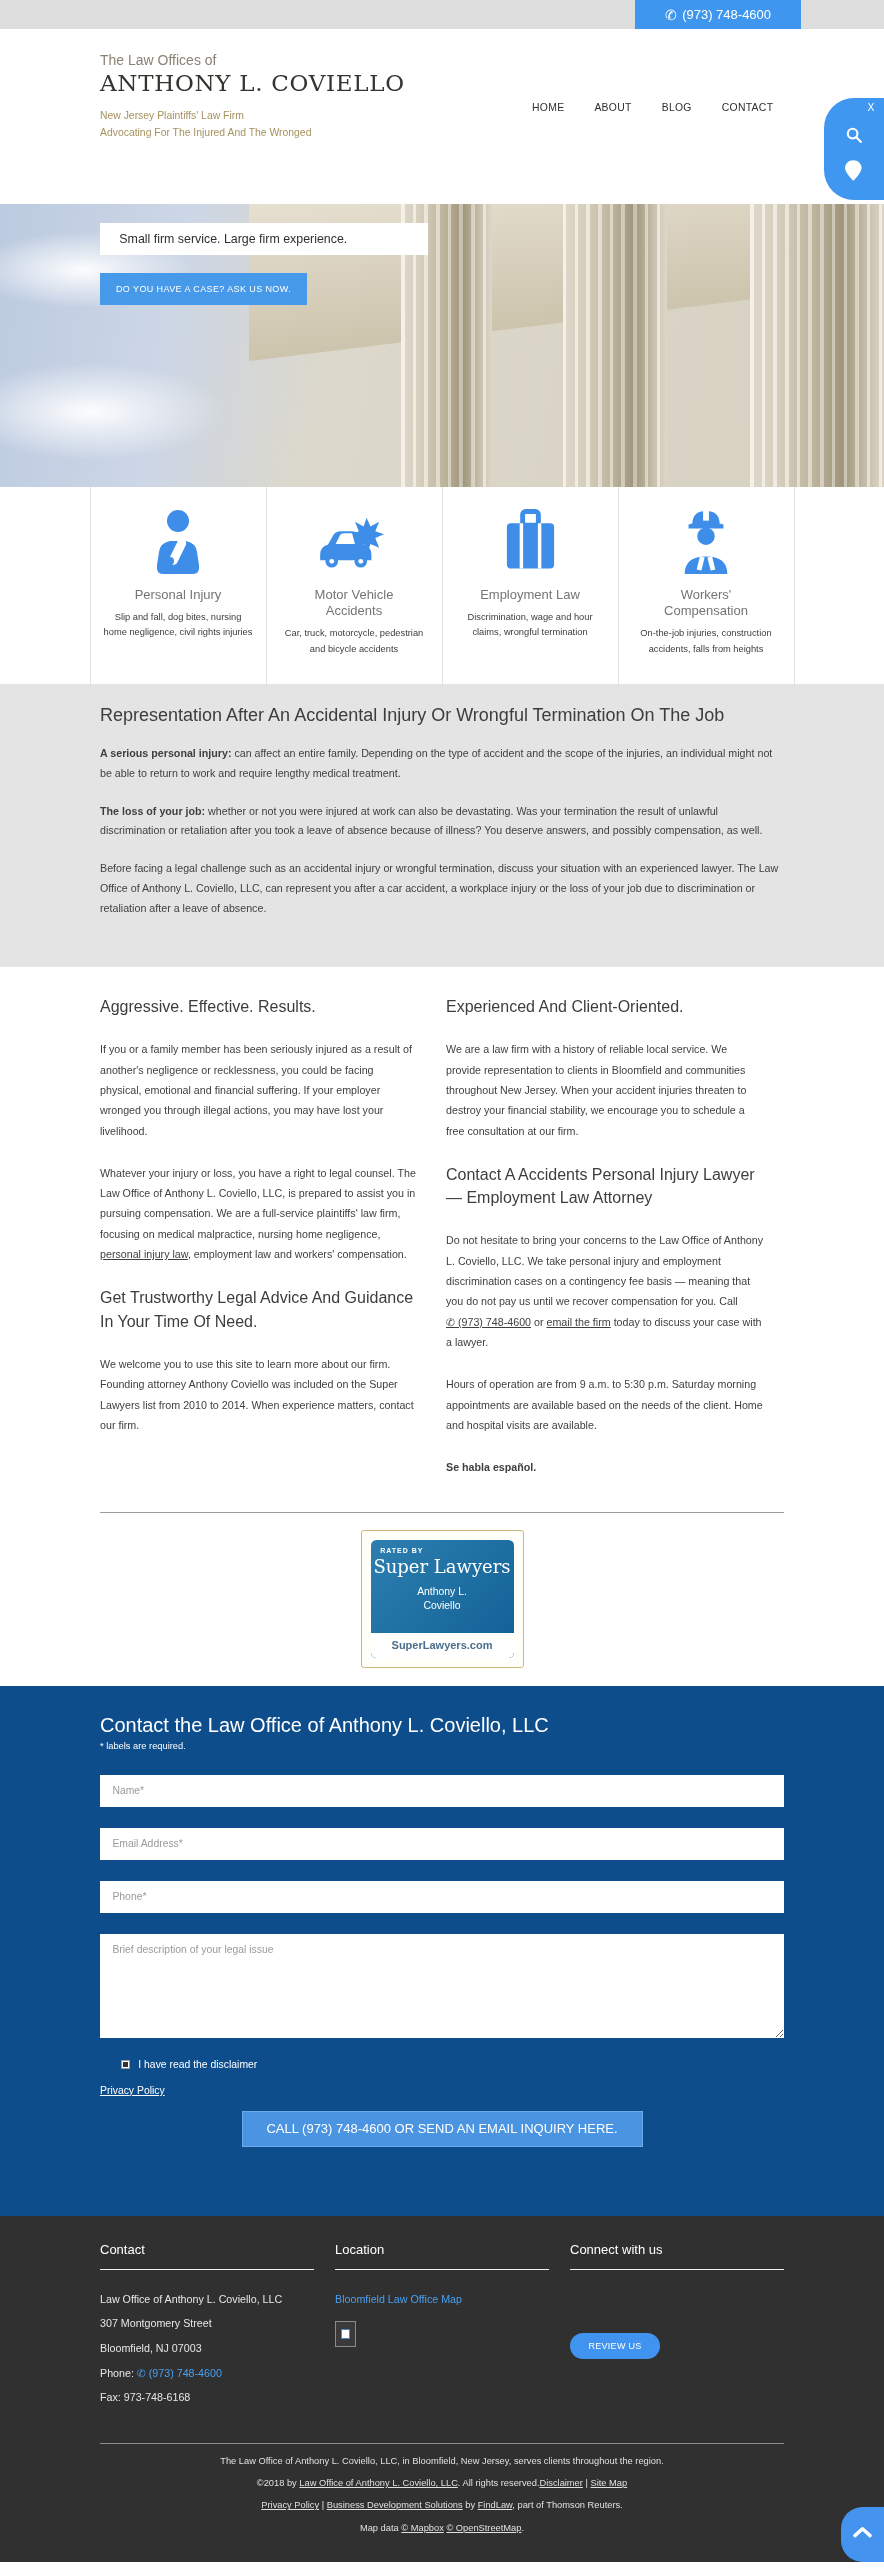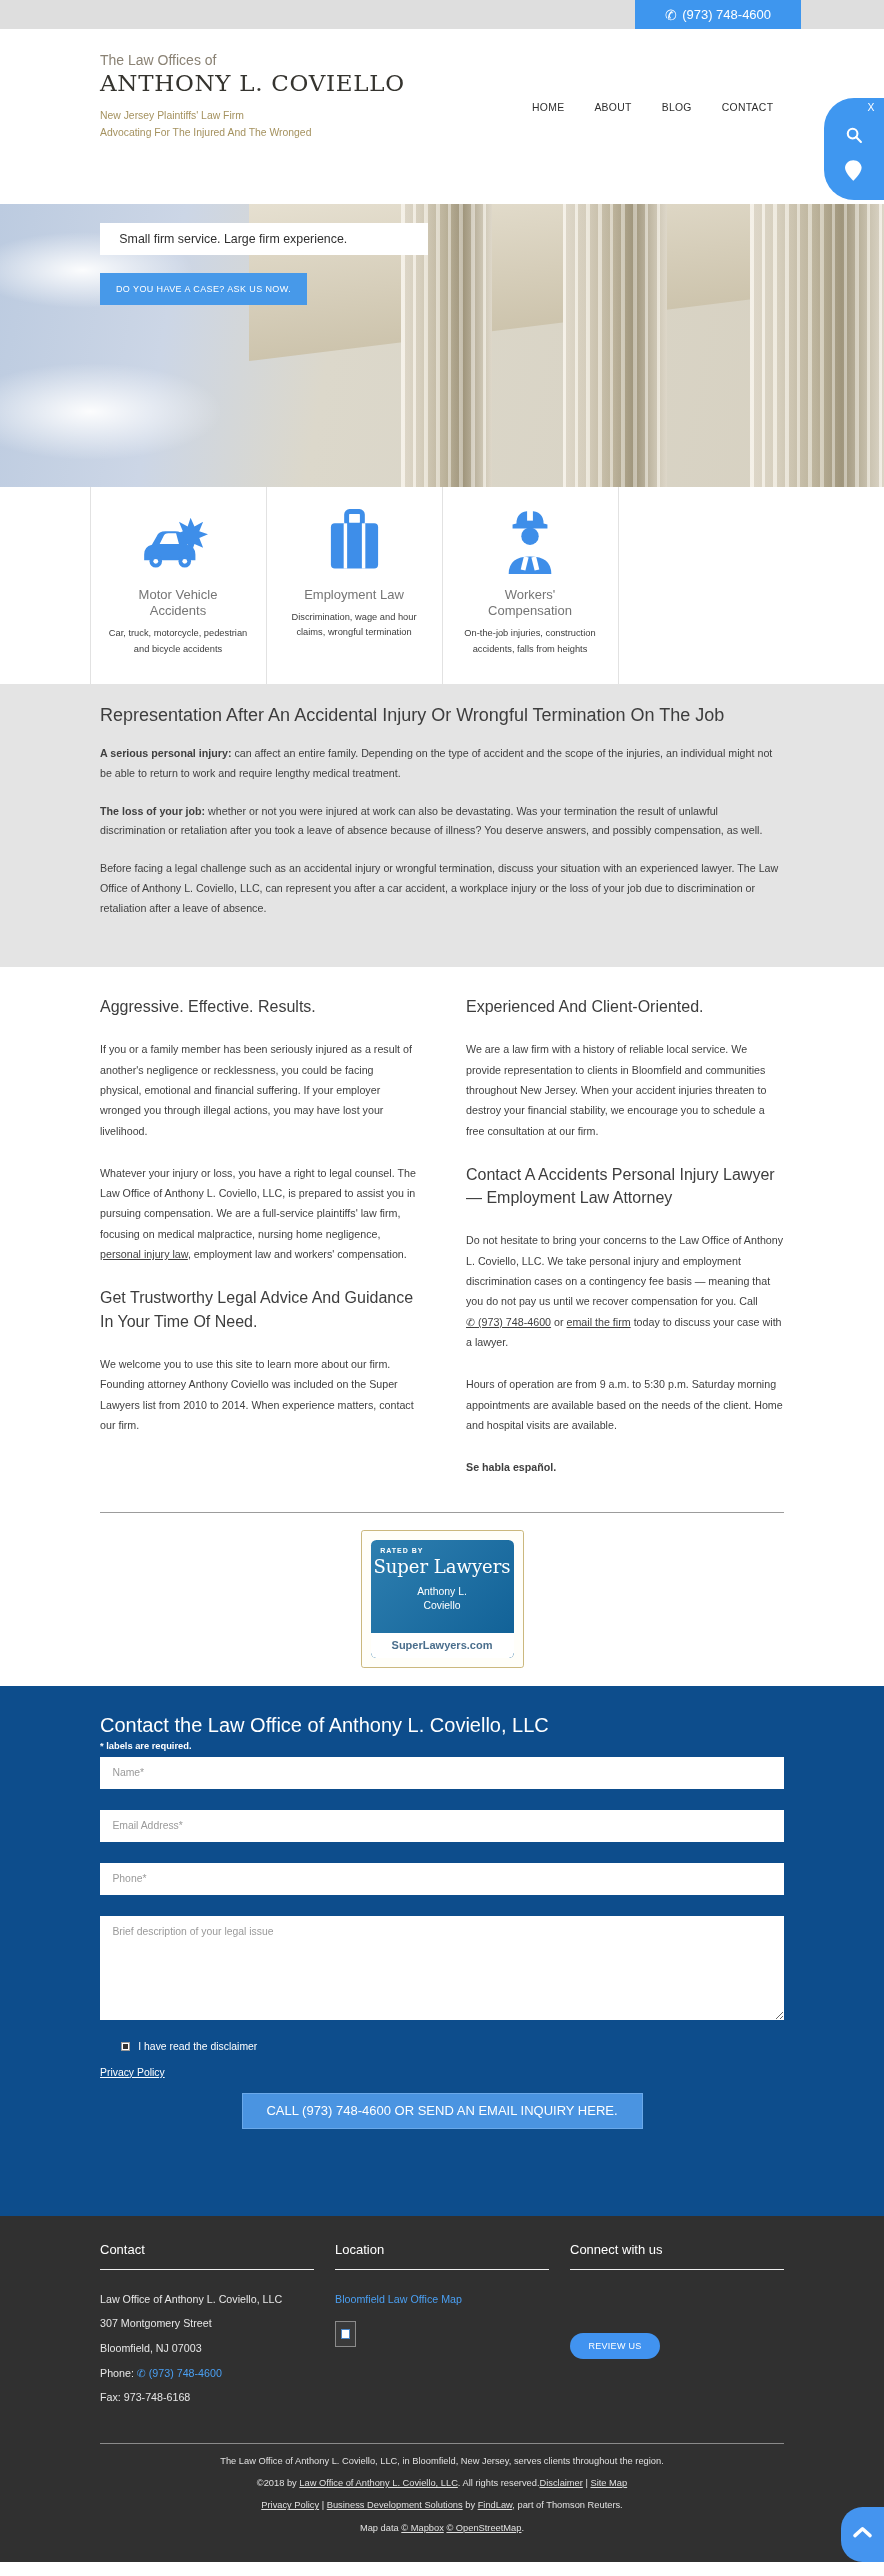--- a/index.html
+++ b/index.html
@@ -62,21 +62,21 @@
   .card-desc { color:#3c3c3c; font-size:9.3px; line-height:1.65; margin:7px auto 0; max-width:149px; }
 
   
   .intro { height:283px; background:#e4e4e4; padding-top:21px; }
   .intro h1 { font-size:18px; font-weight:400; color:#3d3d3d; margin-bottom:18px; }
   .intro p { font-size:10.7px; line-height:1.85; margin-bottom:18px; color:#3f3f3f; }
   .lead { font-weight:700; }
 
   
   .twocol { background:#fff; padding-top:28px; }
-  .cols { display:flex; gap:48px; }
+  .cols { display:flex; gap:28px; }
   .col { width:318px; }
   .col h2 { font-size:16px; font-weight:400; color:#3d3d3d; margin-bottom:21px; line-height:1.45; }
   .col p { font-size:10.7px; line-height:1.9; margin-bottom:22px; }
   .col h2.mid { margin-top:4.1px; }
   .col a { color:#3f3f3f; }
   .bold { font-weight:700; }
   .divider { border:none; border-top:0.7px solid #9c9c9c; margin-top:12.4px; }
 
   
   .badge-wrap { height:173px; display:flex; align-items:center; justify-content:center; background:#fff; }
@@ -85,21 +85,21 @@
     background:linear-gradient(135deg,#2e7fb0,#0f5f95); }
   .sl-rated { color:#fff; font-size:7px; font-weight:700; letter-spacing:1px; padding:7px 0 0 9.7px; }
   .sl-brand { color:#fff; font-family:"DejaVu Serif","Liberation Serif",serif; font-size:18px; text-align:center; margin-top:1.4px; }
   .sl-name { color:#fff; font-size:10.4px; font-weight:400; text-align:center; line-height:1.3; margin-top:8.3px; }
   .sl-site { position:absolute; left:0; right:0; bottom:0; height:25px; background:#fff; color:#4a6e8c;
     font-size:11px; font-weight:700; text-align:center; line-height:25px; border-radius:0 0 5.5px 5.5px; }
 
   
   .contact-blue { height:530px; background:#0d4d8c; padding-top:28px; color:#fff; }
   .contact-blue h2 { font-size:20px; font-weight:400; margin-bottom:4px; }
-  .req-note { font-size:9.3px; font-weight:700; margin-bottom:6px; }
+  .req-note { font-size:9.3px; font-weight:400; margin-bottom:24px; }
   .f-input { display:block; width:684px; height:32px; border:none; background:#fff; margin-bottom:21px;
     padding:0 12.4px; font-size:10.4px; color:#333; font-family:"Liberation Sans",sans-serif; }
   .f-area { display:block; width:684px; height:104px; border:none; background:#fff; margin-bottom:21px;
     padding:9.7px 12.4px; font-size:10.4px; color:#333; resize:both; font-family:"Liberation Sans",sans-serif; }
   .f-input::placeholder, .f-area::placeholder { color:#9a9a9a; }
   .check-row { display:flex; align-items:center; gap:8.3px; padding-left:21px; margin-top:2.8px; }
   .checkbox { width:9px; height:9px; background:#fff; border:0.7px solid #999; display:flex;
     align-items:center; justify-content:center; cursor:pointer; }
   .checkbox .inner { width:4.8px; height:4.8px; background:#333; }
   .check-label { font-size:10.4px; }
@@ -183,20 +183,32 @@
   <div class="wrap hero-inner">
     <div class="hero-sub">Small firm service. Large firm experience.</div>
     <button class="hero-cta">DO YOU HAVE A CASE? ASK US NOW.</button>
   </div>
 </section>
 
 <section class="cards">
   <div class="cards-row">
     <div class="card">
       <div class="card-icon">
+        <svg width="64" height="66" viewBox="0 0 64 66">
+          <circle cx="32" cy="13" r="11" fill="#3e8ee9"></circle>
+          <path d="M17 66 q-7 0 -6-9 l2-13 q1-9 11-11 h16 q10 2 11 11 l2 13 q1 9-6 9 z" fill="#3e8ee9"></path>
+          <rect x="27" y="30" width="9" height="28" rx="4.5" fill="#fff" transform="rotate(26 32 44)"></rect>
+          <circle cx="24" cy="53" r="4" fill="#3e8ee9"></circle>
+        </svg>
+      </div>
+      <div class="card-title">Personal Injury</div>
+      <div class="card-desc">Slip and fall, dog bites, nursing home negligence, civil rights injuries</div>
+    </div>
+    <div class="card">
+      <div class="card-icon">
         <svg width="76" height="58" viewBox="0 0 78 60">
           <path d="M52 6 l4 9 9-5 -4 10 9 3 -9 4 4 10 -9-4 -3 9 -4-9 -9 4 4-10 -9-3 9-4 -4-10 9 5 z" fill="#3e8ee9"></path>
           <path d="M4 44 q0-8 8-10 l5-9 q2-5 9-5 h10 q7 0 9 5 l4 9 q8 2 8 10 v6 h-53 z" fill="#3e8ee9"></path>
           <path d="M20 33 l4-8 q1-3 5-3 h8 l3 11 z" fill="#fff"></path>
           <circle cx="16" cy="51" r="6.5" fill="#3e8ee9"></circle>
             <circle cx="16" cy="51" r="2.5" fill="#fff"></circle>
           <circle cx="46" cy="51" r="6.5" fill="#3e8ee9"></circle>
             <circle cx="46" cy="51" r="2.5" fill="#fff"></circle>
         </svg>
       </div>

